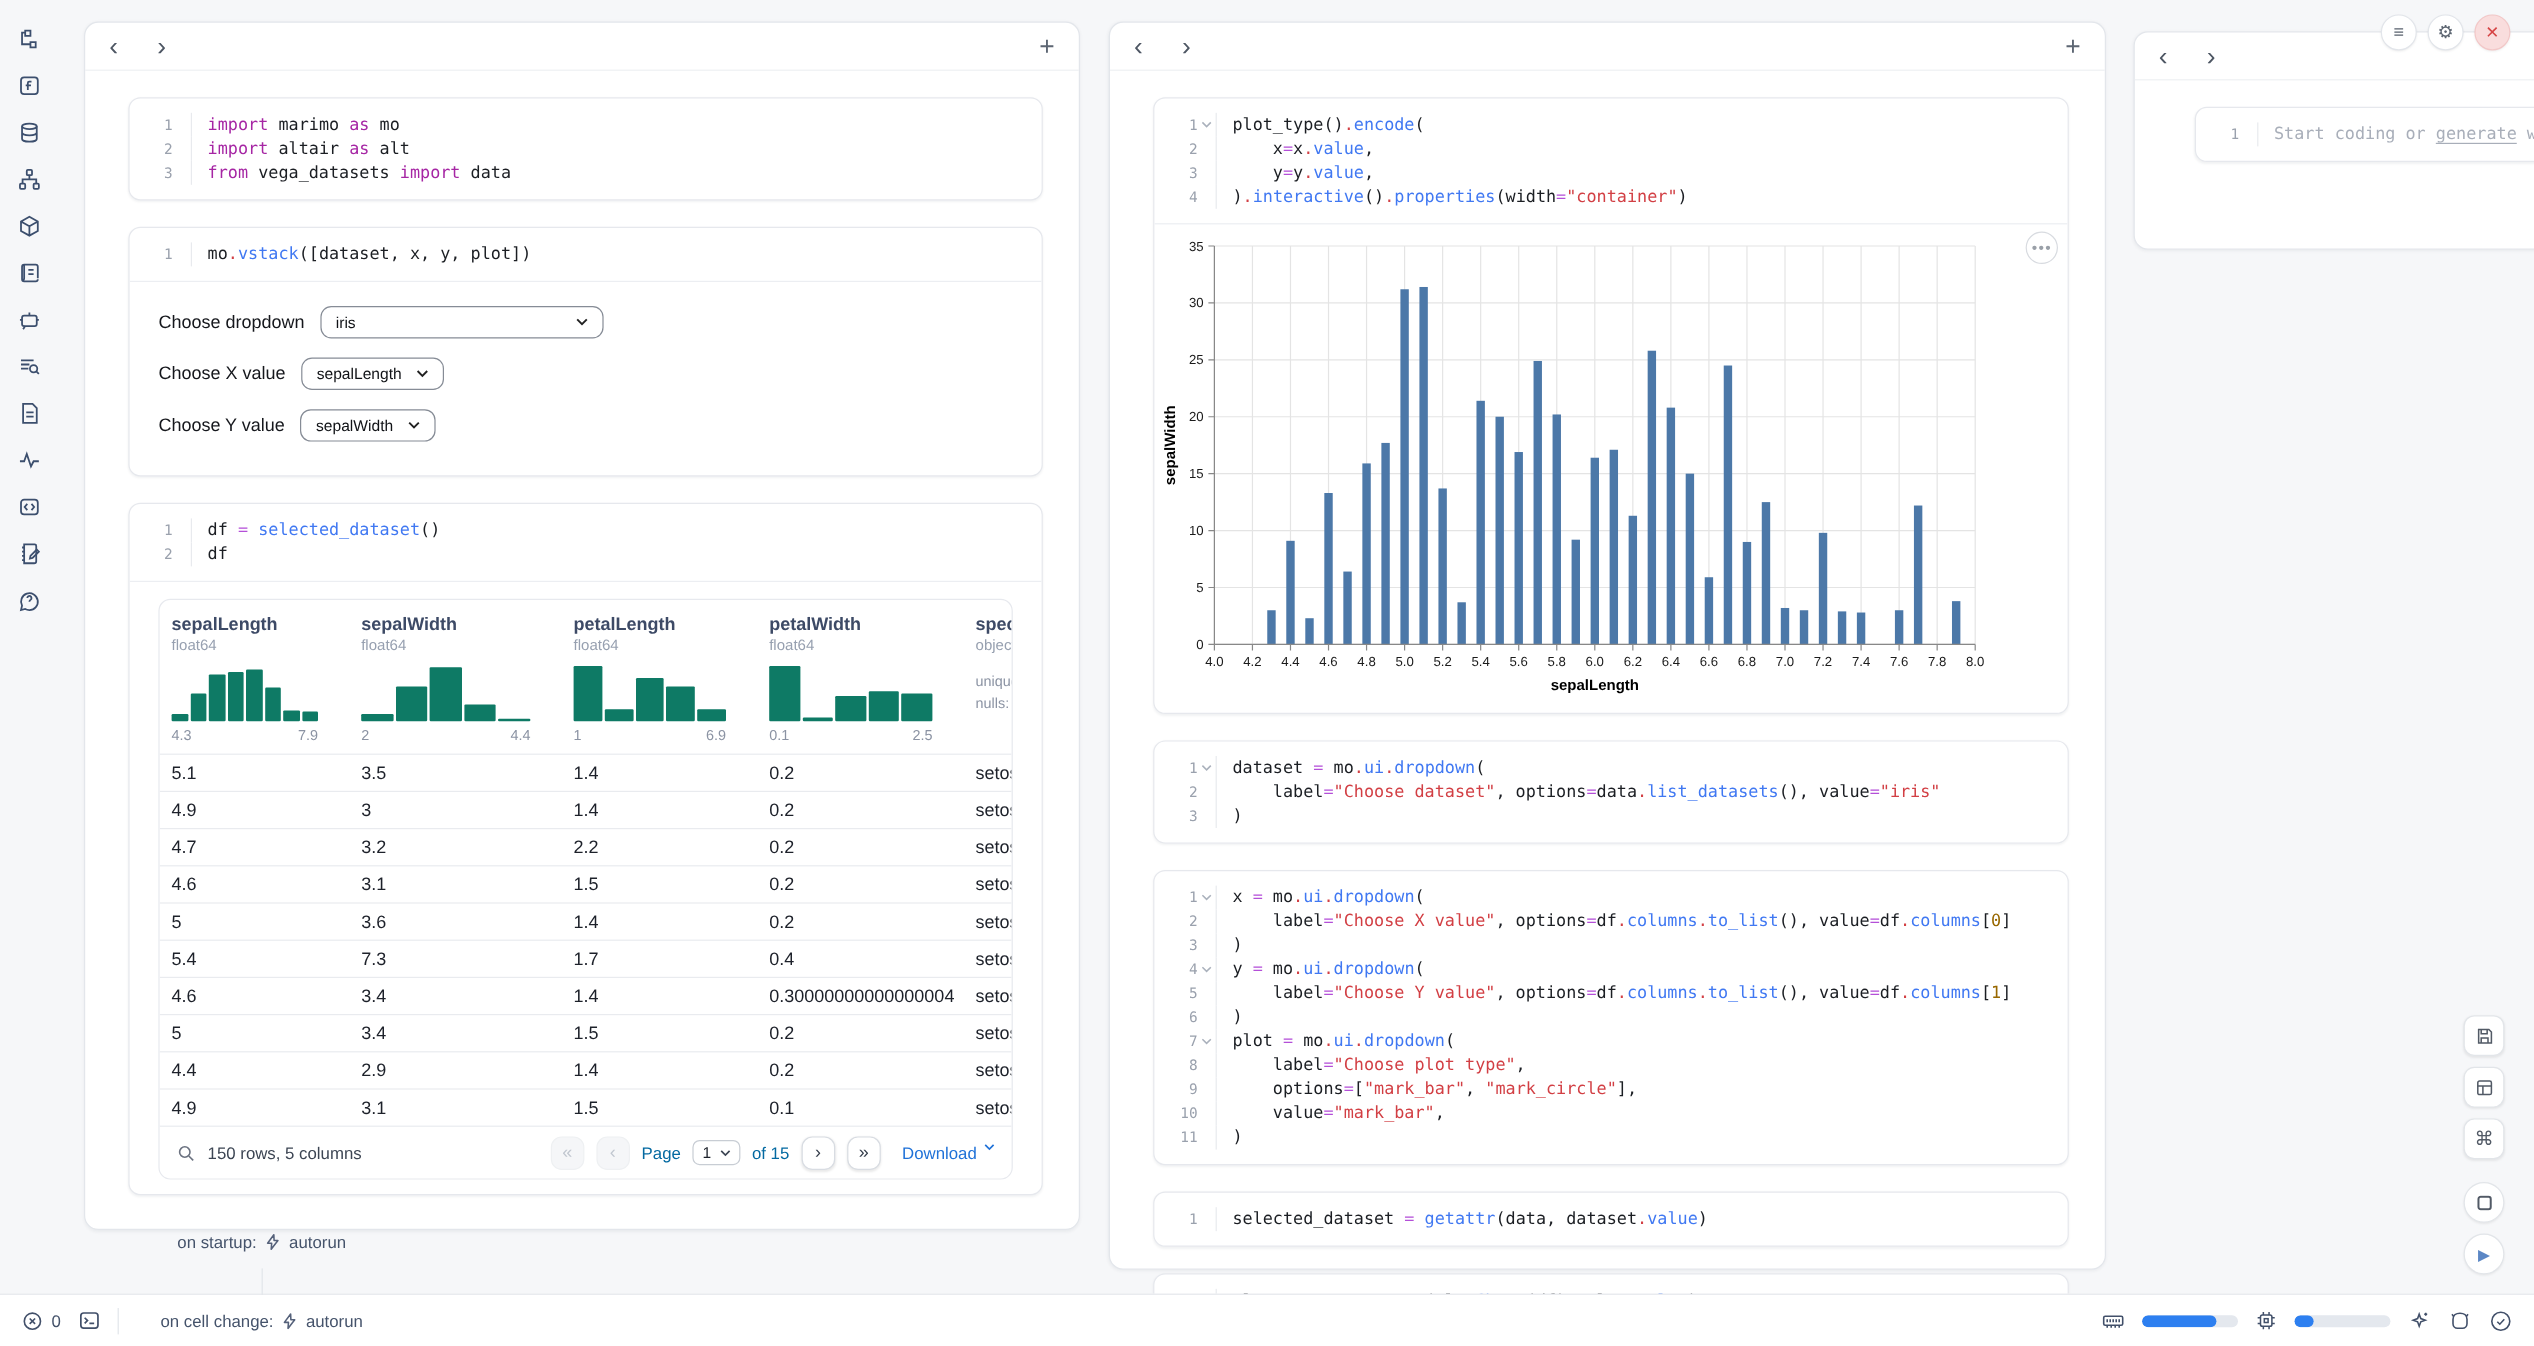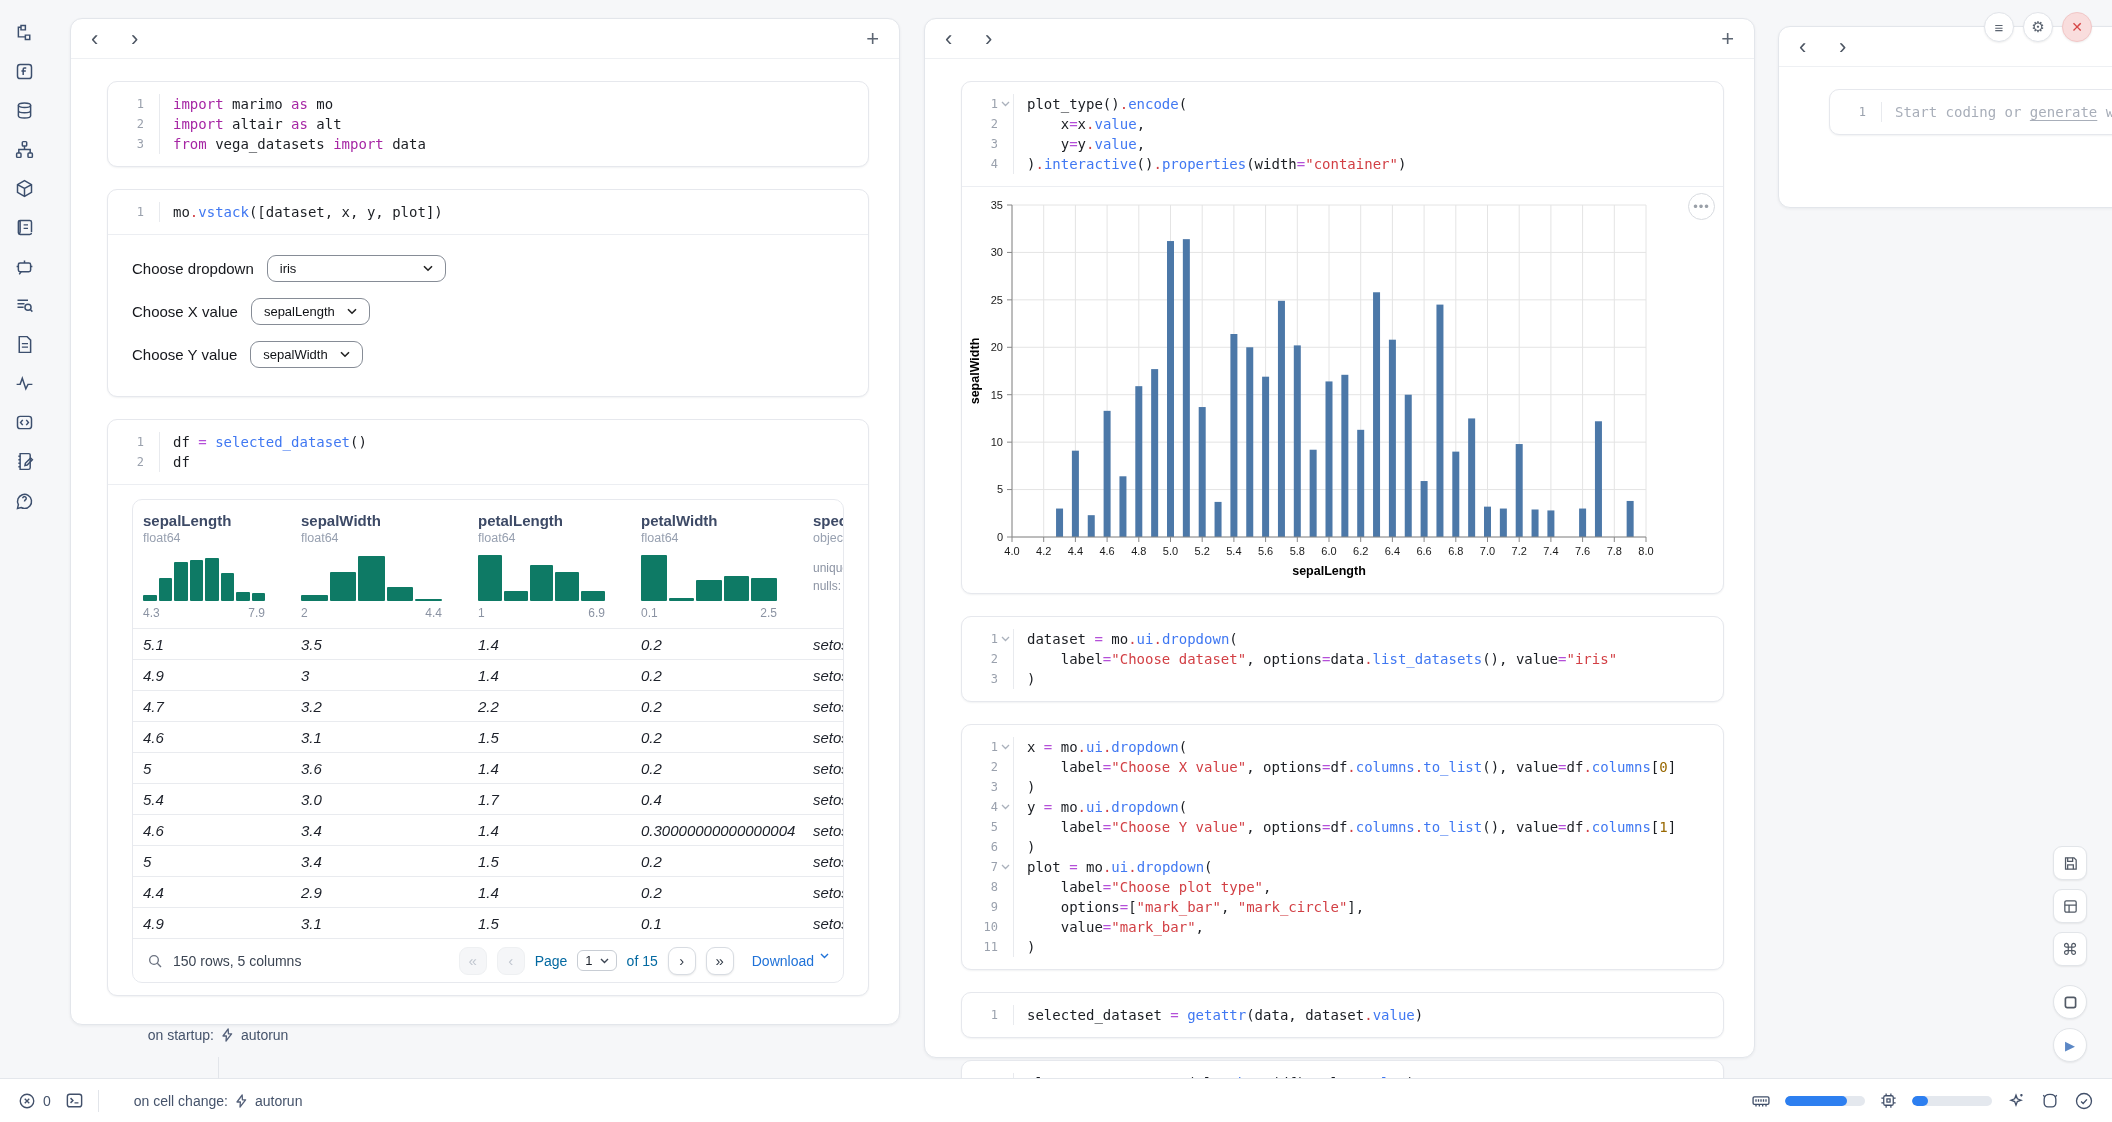--- a/index.html
+++ b/index.html
@@ -30,35 +30,35 @@
   .fold { width:16px; flex:none; display:flex; align-items:center; justify-content:center; border-right:1px solid #e8eaee; }
   .lc { padding-left:13px; white-space:pre; }
   .tok-tx{color:#1b1e23}.tok-kw{color:#a626a4}.tok-fn{color:#4078f2}
   .tok-st{color:#d23f44}.tok-dt{color:#d23f44}.tok-op{color:#b44fd8}.tok-nm{color:#986801}
   .tok-ph{color:#a8aeb9}.tok-ph-link{color:#a8aeb9;text-decoration:underline;text-underline-offset:3px}
   .cell-output { border-top:1px solid #eceef2; padding:14px 24px 12px; }
 
   
   .ctrl-row { display:flex; align-items:center; gap:13px; margin:6px 0 16px; font-size:15px; color:#15171c; }
   .dd { display:inline-flex; align-items:center; gap:12px; border:1px solid #868c96; border-radius:9px; padding:5px 12px; font-size:13px; color:#101216; background:#fff; cursor:pointer; }
-  .dd.wide { width:179px; justify-content:space-between; }
+  .dd.wide { width:236px; justify-content:space-between; }
 
   
   .tbl { border:1px solid #e7e9ee; border-radius:10px; overflow:hidden; }
   .tgrid { width:100%; }
   .thead { display:grid; grid-template-columns:158px 177px 163px 172px 1fr; padding:12px 0 8px; }
   .th { padding-left:10px; overflow:hidden; }
   .th .nm { font-size:15px; font-weight:700; color:#3d4a66; white-space:nowrap; }
   .th .dt { font-size:12.5px; color:#97a0b0; margin-top:2px; white-space:nowrap; }
   .hist { display:flex; align-items:flex-end; gap:2px; height:46px; margin-top:10px; width:calc(100% - 26px); }
   .hist i { flex:1; display:block; border-radius:1px; }
   .range { display:flex; justify-content:space-between; width:calc(100% - 26px); font-size:12px; color:#8b93a3; margin-top:5px; }
   .meta { margin-top:14px; font-size:12px; color:#8b93a3; line-height:1.5; white-space:nowrap; }
   .tr { display:grid; grid-template-columns:158px 177px 163px 172px 1fr; height:31px; align-items:center; border-top:1px solid #e9ebef; font-size:15px; color:#1d212a; }
-  .tr div { padding-left:10px; white-space:nowrap; overflow:hidden;font-style:italic; }
+  .tr div { padding-left:10px; white-space:nowrap; overflow:hidden; }
   .tbl-foot { display:flex; align-items:center; height:44px; border-top:1px solid #e9ebef; padding:0 14px; gap:10px; font-size:14px; color:#3c4553; }
   .tbl-foot .sp { flex:1; }
   .pg-btn { width:28px; height:28px; border-radius:9px; display:flex; align-items:center; justify-content:center; font-size:15px; cursor:pointer; }
   .pg-dis { background:#f5f6f8; border:1px solid #eef0f2; color:#c0c6cf; }
   .pg-en  { background:#fff; border:1px solid #d8dce2; color:#333c49; box-shadow:0 1px 2px rgba(0,0,0,.09); }
   .pg-lbl { font-size:14px; color:#0369a1; }
   .pgsel { display:inline-flex; align-items:center; gap:7px; border:1px solid #c8cdd4; border-radius:6px; padding:2px 7px; font-size:13px; color:#1d222b; cursor:pointer; }
   .dl { display:inline-flex; align-items:flex-start; gap:6px; color:#2072d8; font-size:14px; margin-left:8px; cursor:pointer; }
 
   
@@ -353,21 +353,21 @@
                 </div>
                 <div class="tr">
                   <div>5</div>
                   <div>3.6</div>
                   <div>1.4</div>
                   <div>0.2</div>
                   <div>setosa</div>
                 </div>
                 <div class="tr">
                   <div>5.4</div>
-                  <div>3.0</div>
+                  <div>7.3</div>
                   <div>1.7</div>
                   <div>0.4</div>
                   <div>setosa</div>
                 </div>
                 <div class="tr">
                   <div>4.6</div>
                   <div>3.4</div>
                   <div>1.4</div>
                   <div>0.30000000000000004</div>
                   <div>setosa</div>

